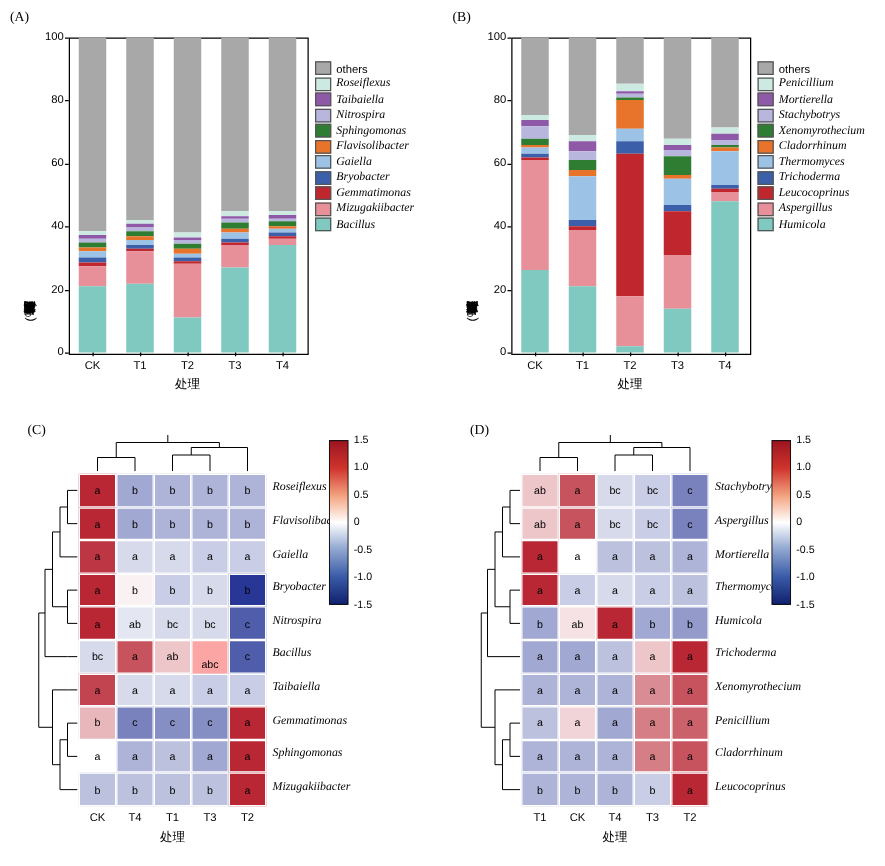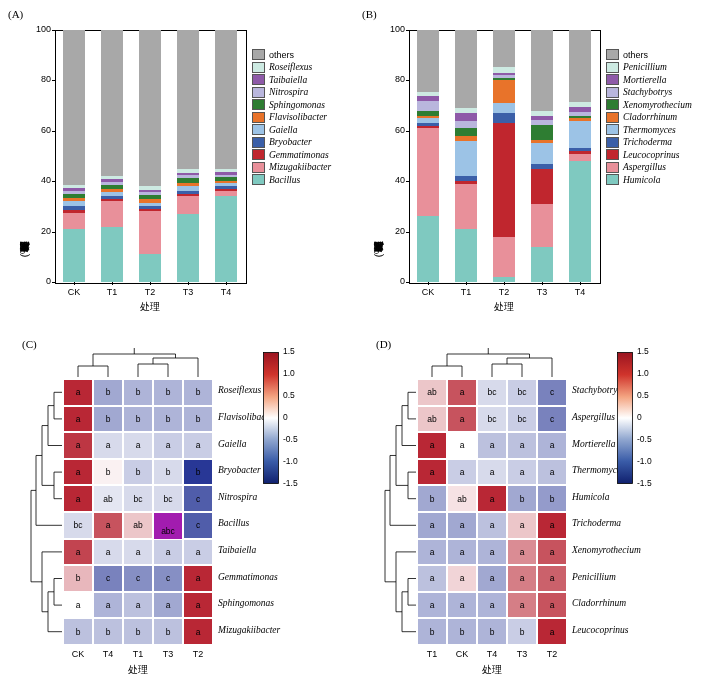--- a/index.html
+++ b/index.html
@@ -391,21 +391,21 @@
       <div class="heat-cell" style="left: 153px; top: 128.8px; width: 30px; height: 26.6px; background: rgb(215, 218, 235); box-sizing: border-box; border: 0.5px solid rgb(255, 255, 255);">b</div>
       <div class="heat-cell" style="left: 183px; top: 128.8px; width: 30px; height: 26.6px; background: rgb(40, 55, 150); box-sizing: border-box; border: 0.5px solid rgb(255, 255, 255);">b</div>
       <div class="heat-cell" style="left: 63px; top: 155.4px; width: 30px; height: 26.6px; background: rgb(185, 39, 53); box-sizing: border-box; border: 0.5px solid rgb(255, 255, 255);">a</div>
       <div class="heat-cell" style="left: 93px; top: 155.4px; width: 30px; height: 26.6px; background: rgb(228, 230, 242); box-sizing: border-box; border: 0.5px solid rgb(255, 255, 255);">ab</div>
       <div class="heat-cell" style="left: 123px; top: 155.4px; width: 30px; height: 26.6px; background: rgb(215, 218, 235); box-sizing: border-box; border: 0.5px solid rgb(255, 255, 255);">bc</div>
       <div class="heat-cell" style="left: 153px; top: 155.4px; width: 30px; height: 26.6px; background: rgb(215, 218, 235); box-sizing: border-box; border: 0.5px solid rgb(255, 255, 255);">bc</div>
       <div class="heat-cell" style="left: 183px; top: 155.4px; width: 30px; height: 26.6px; background: rgb(80, 93, 170); box-sizing: border-box; border: 0.5px solid rgb(255, 255, 255);">c</div>
       <div class="heat-cell" style="left: 63px; top: 182px; width: 30px; height: 26.6px; background: rgb(215, 218, 235); box-sizing: border-box; border: 0.5px solid rgb(255, 255, 255);">bc</div>
       <div class="heat-cell" style="left: 93px; top: 182px; width: 30px; height: 26.6px; background: rgb(199, 83, 94); box-sizing: border-box; border: 0.5px solid rgb(255, 255, 255);">a</div>
       <div class="heat-cell" style="left: 123px; top: 182px; width: 30px; height: 26.6px; background: rgb(236, 198, 201); box-sizing: border-box; border: 0.5px solid rgb(255, 255, 255);">ab</div>
-      <div class="heat-cell" style="left: 153px; top: 182px; width: 30px; height: 38px; background: #a21caf; box-sizing: border-box; border: 0.5px solid rgb(255, 255, 255);">abc</div>
+      <div class="heat-cell" style="left: 153px; top: 182px; width: 30px; height: 38px; background: #fca5a5; box-sizing: border-box; border: 0.5px solid rgb(255, 255, 255);">abc</div>
       <div class="heat-cell" style="left: 183px; top: 182px; width: 30px; height: 26.6px; background: rgb(80, 93, 170); box-sizing: border-box; border: 0.5px solid rgb(255, 255, 255);">c</div>
       <div class="heat-cell" style="left: 63px; top: 208.6px; width: 30px; height: 26.6px; background: rgb(194, 68, 80); box-sizing: border-box; border: 0.5px solid rgb(255, 255, 255);">a</div>
       <div class="heat-cell" style="left: 93px; top: 208.6px; width: 30px; height: 26.6px; background: rgb(215, 218, 235); box-sizing: border-box; border: 0.5px solid rgb(255, 255, 255);">a</div>
       <div class="heat-cell" style="left: 123px; top: 208.6px; width: 30px; height: 26.6px; background: rgb(215, 218, 235); box-sizing: border-box; border: 0.5px solid rgb(255, 255, 255);">a</div>
       <div class="heat-cell" style="left: 153px; top: 208.6px; width: 30px; height: 26.6px; background: rgb(201, 205, 229); box-sizing: border-box; border: 0.5px solid rgb(255, 255, 255);">a</div>
       <div class="heat-cell" style="left: 183px; top: 208.6px; width: 30px; height: 26.6px; background: rgb(201, 205, 229); box-sizing: border-box; border: 0.5px solid rgb(255, 255, 255);">a</div>
       <div class="heat-cell" style="left: 63px; top: 235.2px; width: 30px; height: 26.6px; background: rgb(232, 183, 188); box-sizing: border-box; border: 0.5px solid rgb(255, 255, 255);">b</div>
       <div class="heat-cell" style="left: 93px; top: 235.2px; width: 30px; height: 26.6px; background: rgb(121, 130, 189); box-sizing: border-box; border: 0.5px solid rgb(255, 255, 255);">c</div>
       <div class="heat-cell" style="left: 123px; top: 235.2px; width: 30px; height: 26.6px; background: rgb(134, 143, 196); box-sizing: border-box; border: 0.5px solid rgb(255, 255, 255);">c</div>
       <div class="heat-cell" style="left: 153px; top: 235.2px; width: 30px; height: 26.6px; background: rgb(134, 143, 196); box-sizing: border-box; border: 0.5px solid rgb(255, 255, 255);">c</div>

